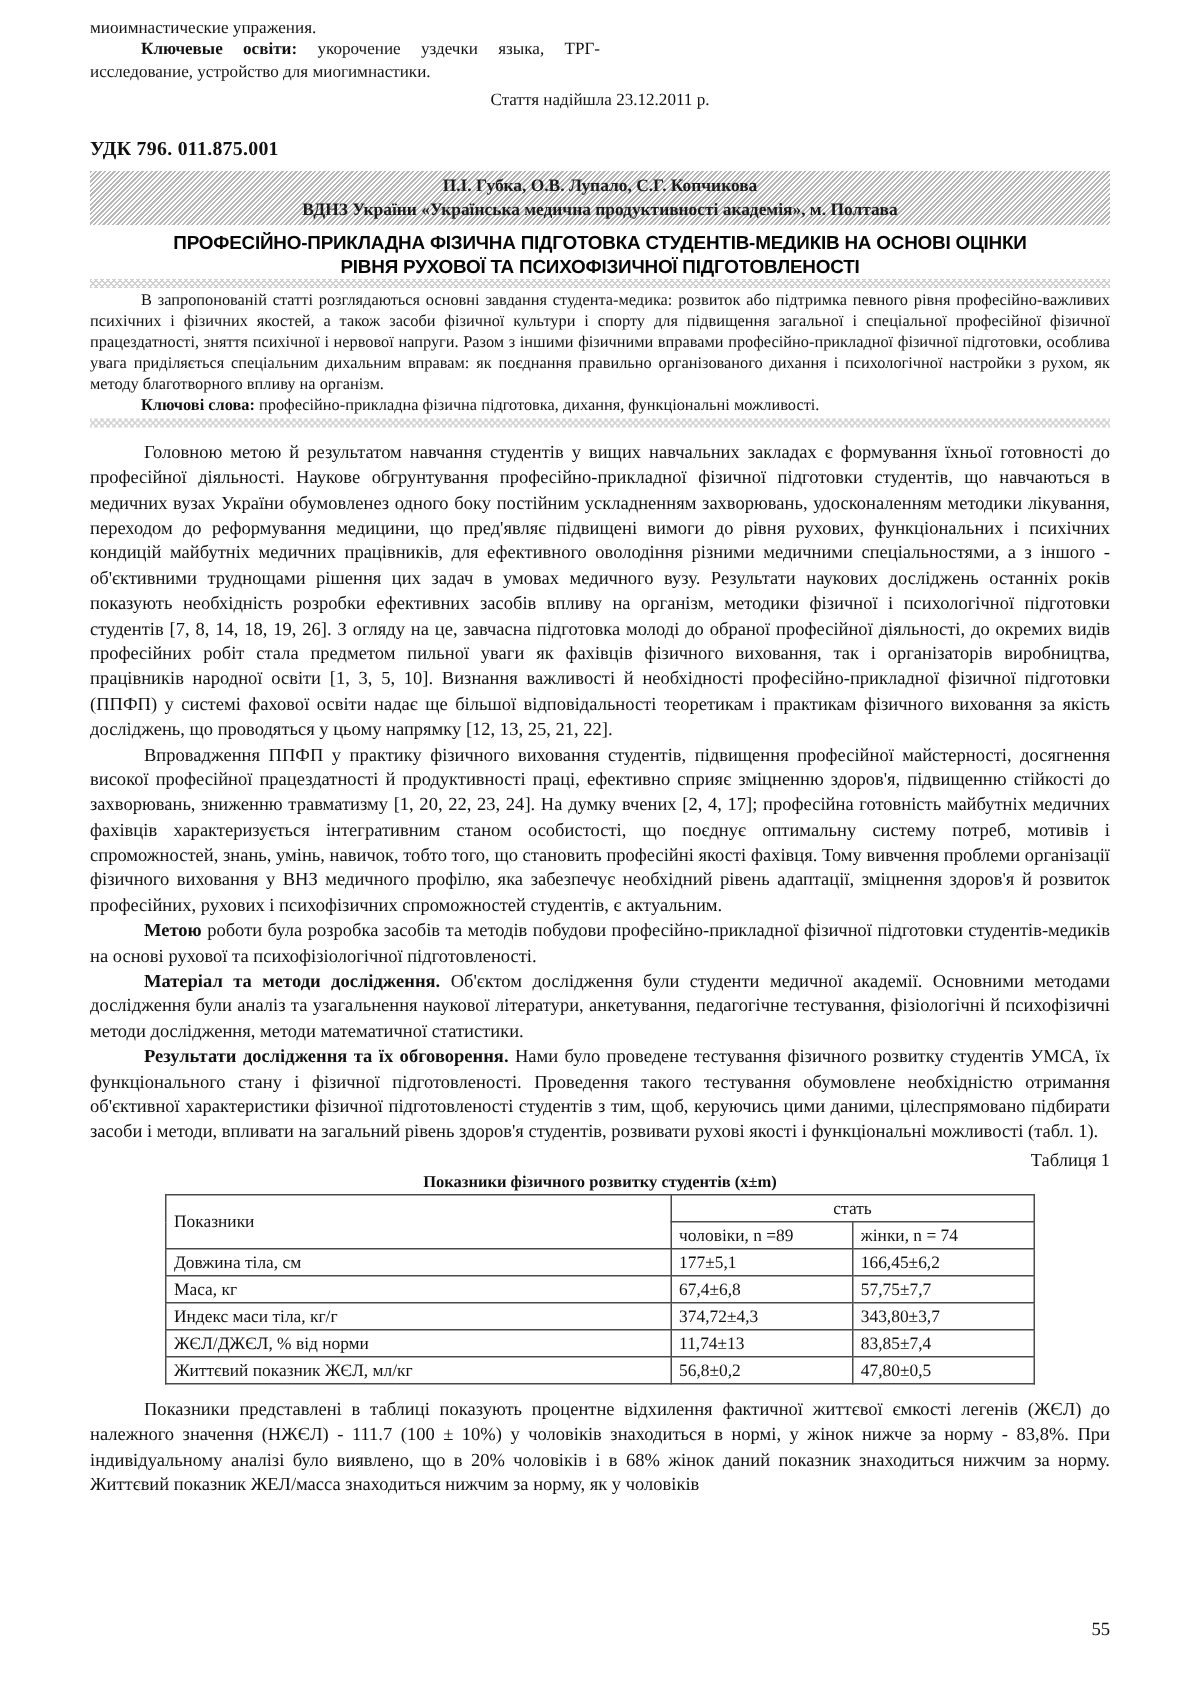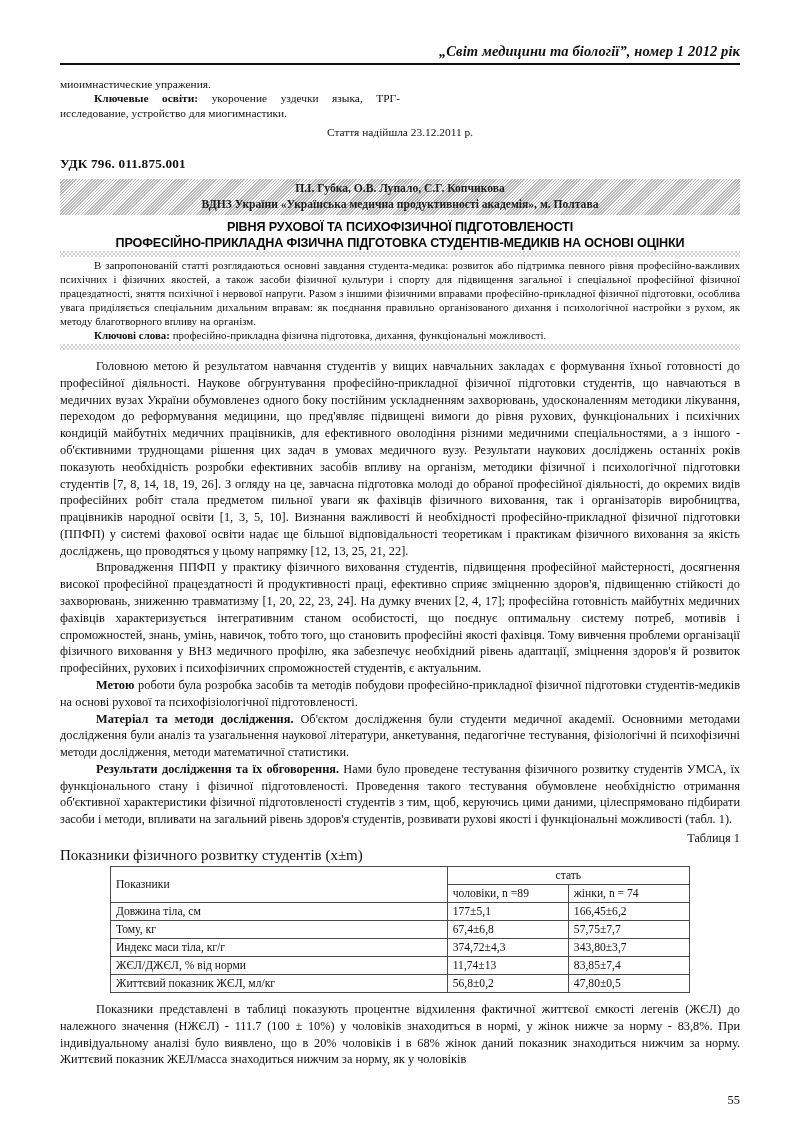--- a/index.html
+++ b/index.html
@@ -122,22 +122,23 @@
   .body-text p { margin: 0; text-indent: 36px; }
   b.lead { font-weight: bold; }
 
   
   .tbl-num {
     text-align: right;
     font-size: 12.3px;
     margin-top: 3px;
   }
   .tbl-cap {
-    font-weight: normal;
-    font-size: 15px;
+    text-align: center;
+    font-weight: bold;
+    font-size: 11px;
     margin-top: 1px;
     margin-bottom: 2px;
   }
   table.data {
     border-collapse: collapse;
     width: 580px;
     margin: 0 auto;
     font-size: 11.6px;
     table-layout: fixed;
   }
@@ -154,52 +155,48 @@
     text-align: center;
   }
   .col-ind { width: 210px; }
   .col-m   { width: 148px; }
   .col-f   { width: 160px; }
 
   
   .pageno {
     position: absolute;
     right: 60px;
-    bottom: 24px;
+    bottom: 38px;
     font-size: 12.4px;
   }
 </style>
 </head>
 <body>
 
 <div class="page">
 
-  <div>
-    <div class="runhead">„Світ медицини та біології”, номер 1 2012 рік</div>
-    <div class="runhead-rule"></div>
-  </div>
 
   <div class="twocol">
     <div class="col">
       <p>миоимнастические упражения.</p>
       <p class="indent-kw"><b>Ключевые освіти:</b><span> укорочение уздечки языка, ТРГ-исследование, устройство для миогимнастики.</span></p>
     </div>
   </div>
   <div class="center-line">Стаття надійшла 23.12.2011 р.</div>
 
   <div class="udc">УДК 796. 011.875.001</div>
 
   <div class="author-band">
     <span class="ln">П.І. Губка, О.В. Лупало, С.Г. Копчикова</span>
     <span class="ln">ВДНЗ України «Українська медична продуктивності академія», м. Полтава</span>
   </div>
 
   <div class="art-title">
+    <div>ПРОФЕСІЙНО-ПРИКЛАДНА ФІЗИЧНА ПІДГОТОВКА СТУДЕНТІВ-МЕДИКІВ НА ОСНОВІ ОЦІНКИ</div>
     <div>РІВНЯ РУХОВОЇ ТА ПСИХОФІЗИЧНОЇ ПІДГОТОВЛЕНОСТІ</div>
-    <div>ПРОФЕСІЙНО-ПРИКЛАДНА ФІЗИЧНА ПІДГОТОВКА СТУДЕНТІВ-МЕДИКІВ НА ОСНОВІ ОЦІНКИ</div>
   </div>
 
   <div class="wave"></div>
   <div class="abstract">
     <p>В запропонованій статті розглядаються основні завдання студента-медика: розвиток або підтримка певного рівня професійно-важливих  психічних і фізичних якостей, а також засоби фізичної культури і спорту для підвищення  загальної і спеціальної  професійної фізичної працездатності, зняття психічної і нервової напруги. Разом з іншими фізичними вправами професійно-прикладної фізичної підготовки, особлива увага приділяється спеціальним дихальним вправам: як поєднання правильно організованого дихання і психологічної настройки з рухом, як методу благотворного впливу на організм.</p>
     <p class="kw"><b>Ключові слова:</b><span> професійно-прикладна фізична підготовка, дихання, функціональні можливості.</span></p>
   </div>
   <div class="wave"></div>
 
   <div class="body-text">
@@ -223,21 +220,21 @@
         <th class="col-f">жінки, n = 74</th>
       </tr>
     </thead>
     <tbody>
       <tr>
         <td>Довжина тіла, см</td>
         <td>177±5,1</td>
         <td>166,45±6,2</td>
       </tr>
       <tr>
-        <td>Тому, кг</td>
+        <td>Маса, кг</td>
         <td>67,4±6,8</td>
         <td>57,75±7,7</td>
       </tr>
       <tr>
         <td>Индекс маси тіла, кг/г</td>
         <td>374,72±4,3</td>
         <td>343,80±3,7</td>
       </tr>
       <tr>
         <td>ЖЄЛ/ДЖЄЛ, % від норми</td>

